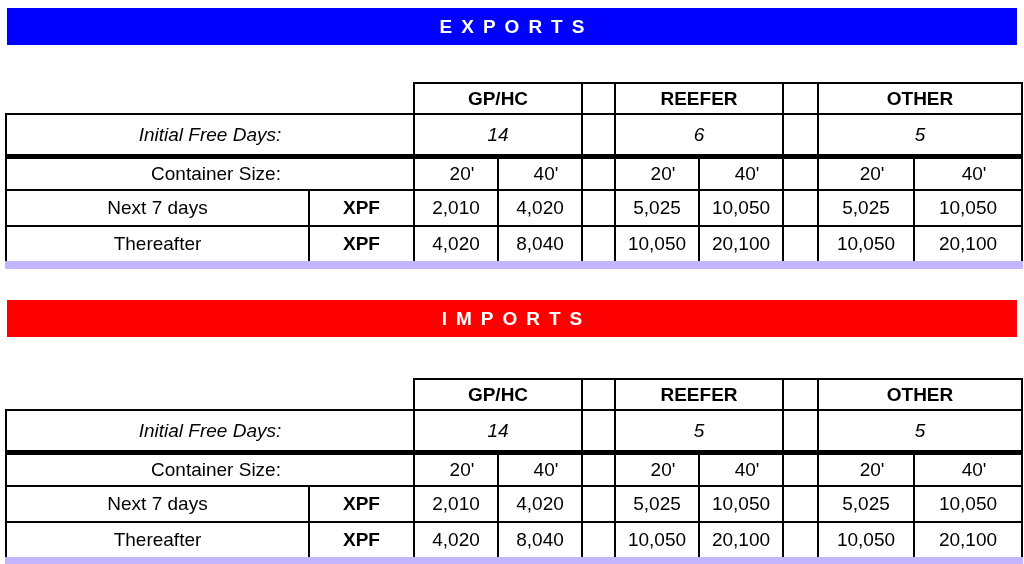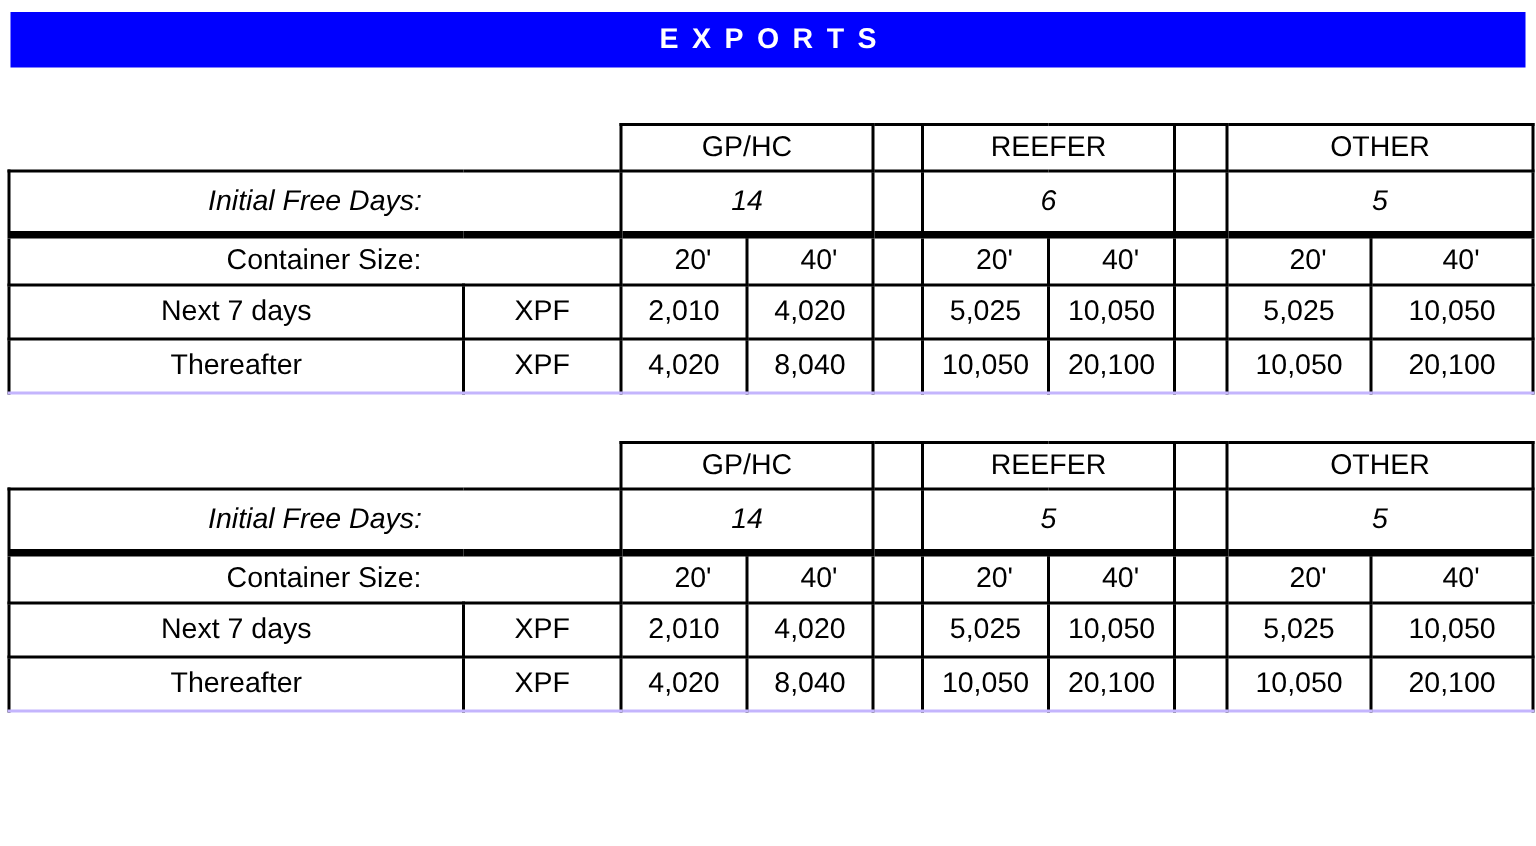--- a/index.html
+++ b/index.html
@@ -43,29 +43,29 @@
   }
   table.rates td {
     border: 2px solid #000000;
     font-size: 19px;
     text-align: center;
     vertical-align: middle;
     padding: 0;
     white-space: nowrap;
     overflow: hidden;
   }
-  tr.group-row td { height: 29px; font-weight: normal; margin-top: 36px; }
+  tr.group-row td { height: 29px; font-weight: bold; margin-top: 36px; }
   tr.group-row td.nob { border: none; background: #ffffff; }
   tr.ifd-row td { height: 39px; border-bottom: 5px solid #000000; font-style: italic; }
   tr.cs-row td { height: 30px; padding-left: 12px; }
   tr.data-row td { height: 34px; text-align: center; }
-  tr.data-row-last td { border-bottom: 2px solid #c4b5fd; }
+  tr.data-row-last td { border-bottom: 8px solid #c4b5fd; }
   td.lbl { text-align: right; padding-right: 6px; }
   td.rowlabel { text-align: left; padding-left: 7px; }
-  td.currency { text-align: left; padding-left: 9px; }
+  td.currency { text-align: left; padding-left: 9px; font-weight: bold; }
 </style>
 </head>
 <body>
 
 <div class="page">
 
   <div class="banner banner-exports">EXPORTS</div>
 
   <table class="rates">
     <colgroup>
@@ -130,20 +130,21 @@
       <td>20,100</td>
       <td></td>
       <td>10,050</td>
       <td>20,100</td>
     </tr>
   </tbody>
     </table>
 
   <div class="gap-after-table"></div>
 
+  <div class="banner banner-imports">IMPORTS</div>
 
   <table class="rates">
     <colgroup>
       <col style="width:303px">
         <col style="width:105px">
       <col style="width:84px">
         <col style="width:84px">
       <col style="width:33px">
       <col style="width:84px">
         <col style="width:84px">

